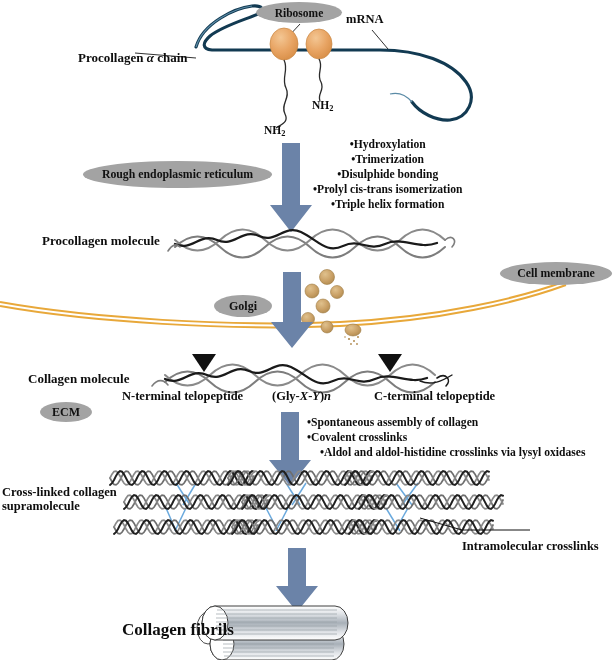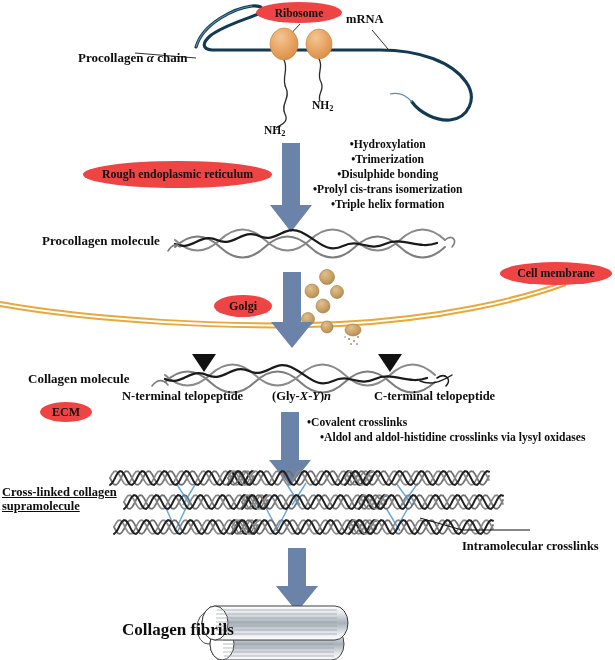--- a/index.html
+++ b/index.html
@@ -11,21 +11,21 @@
   }
   #stage{position:absolute;left:0;top:0;width:615px;height:660px;}
   .lbl{
     position:absolute;font-weight:bold;color:#0d0d0d;
     font-family:"Liberation Serif",serif;white-space:nowrap;
     line-height:1.12;
   }
   .lbl-sm{font-size:11.5px;}
   .pill{
     position:absolute;display:flex;align-items:center;justify-content:center;
-    border-radius:50%;background:#ef4444;color:#111;
+    border-radius:50%;background:#a3a3a3;color:#111;
     font-weight:bold;font-family:"Liberation Serif",serif;
     white-space:nowrap;
   }
   .bullets{
     position:absolute;font-family:"Liberation Serif",serif;
     font-weight:bold;color:#0d0d0d;font-size:11.6px;line-height:1.285;
     white-space:nowrap;
   }
   .bullets div{white-space:nowrap;}
   .ind{padding-left:13px;}
@@ -293,25 +293,26 @@
     <span>(Gly-</span><span class="it">X</span><span>-</span><span class="it">Y</span><span>)</span><span class="it">n</span>
   </div>
 
   <div class="lbl" style="left:374px;top:389px;font-size:12.5px;">C-terminal telopeptide</div>
 
   <div class="pill" style="left:40px;top:402px;width:52px;height:20px;font-size:12px;">
     <span>ECM</span>
   </div>
 
   <div class="bullets" style="left:307px;top:416px;">
+    <div>•Spontaneous assembly of collagen</div>
     <div>•Covalent crosslinks</div>
     <div class="ind">•Aldol and aldol-histidine crosslinks via lysyl oxidases</div>
   </div>
 
-  <div class="lbl" style="left:2px;top:485px;font-size:12.5px;text-decoration:underline;">
+  <div class="lbl" style="left:2px;top:485px;font-size:12.5px;">
     <div>Cross-linked collagen</div>
     <div>supramolecule</div>
   </div>
 
   <div class="lbl" style="left:462px;top:539px;font-size:12.5px;">Intramolecular crosslinks</div>
 
   <div class="lbl" style="left:122px;top:620px;font-size:17px;">Collagen fibrils</div>
 
 </div>
 

